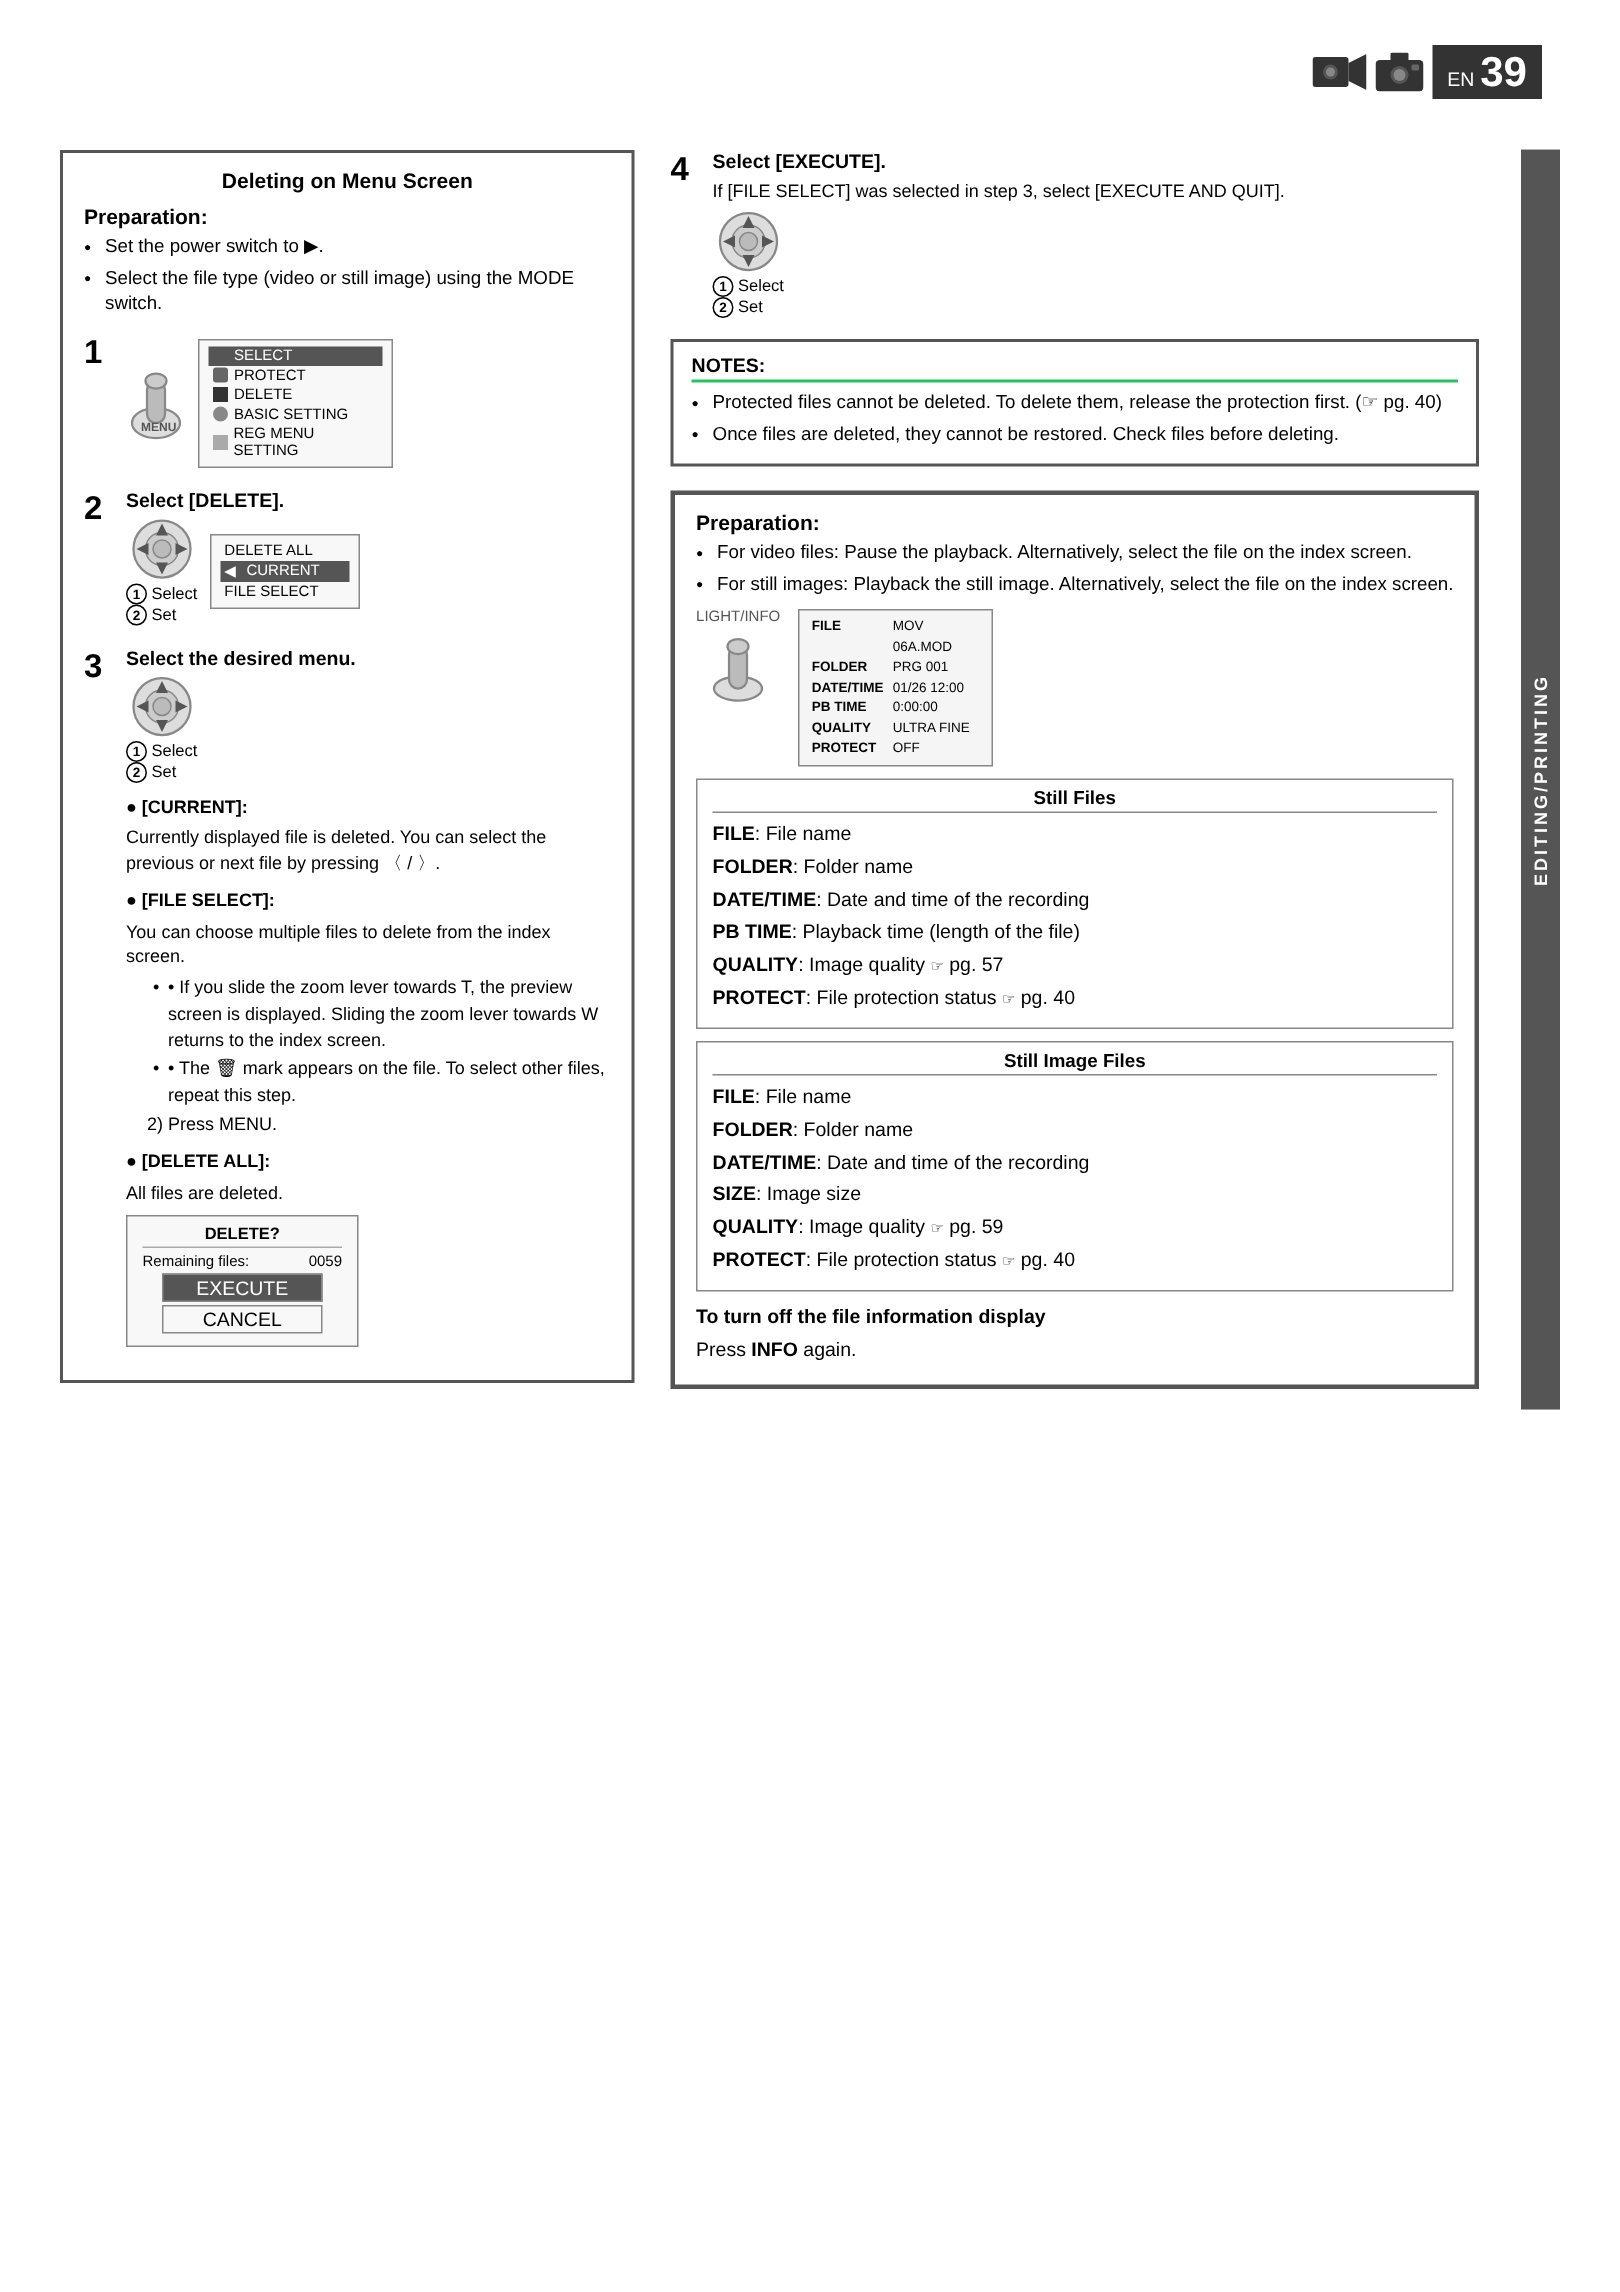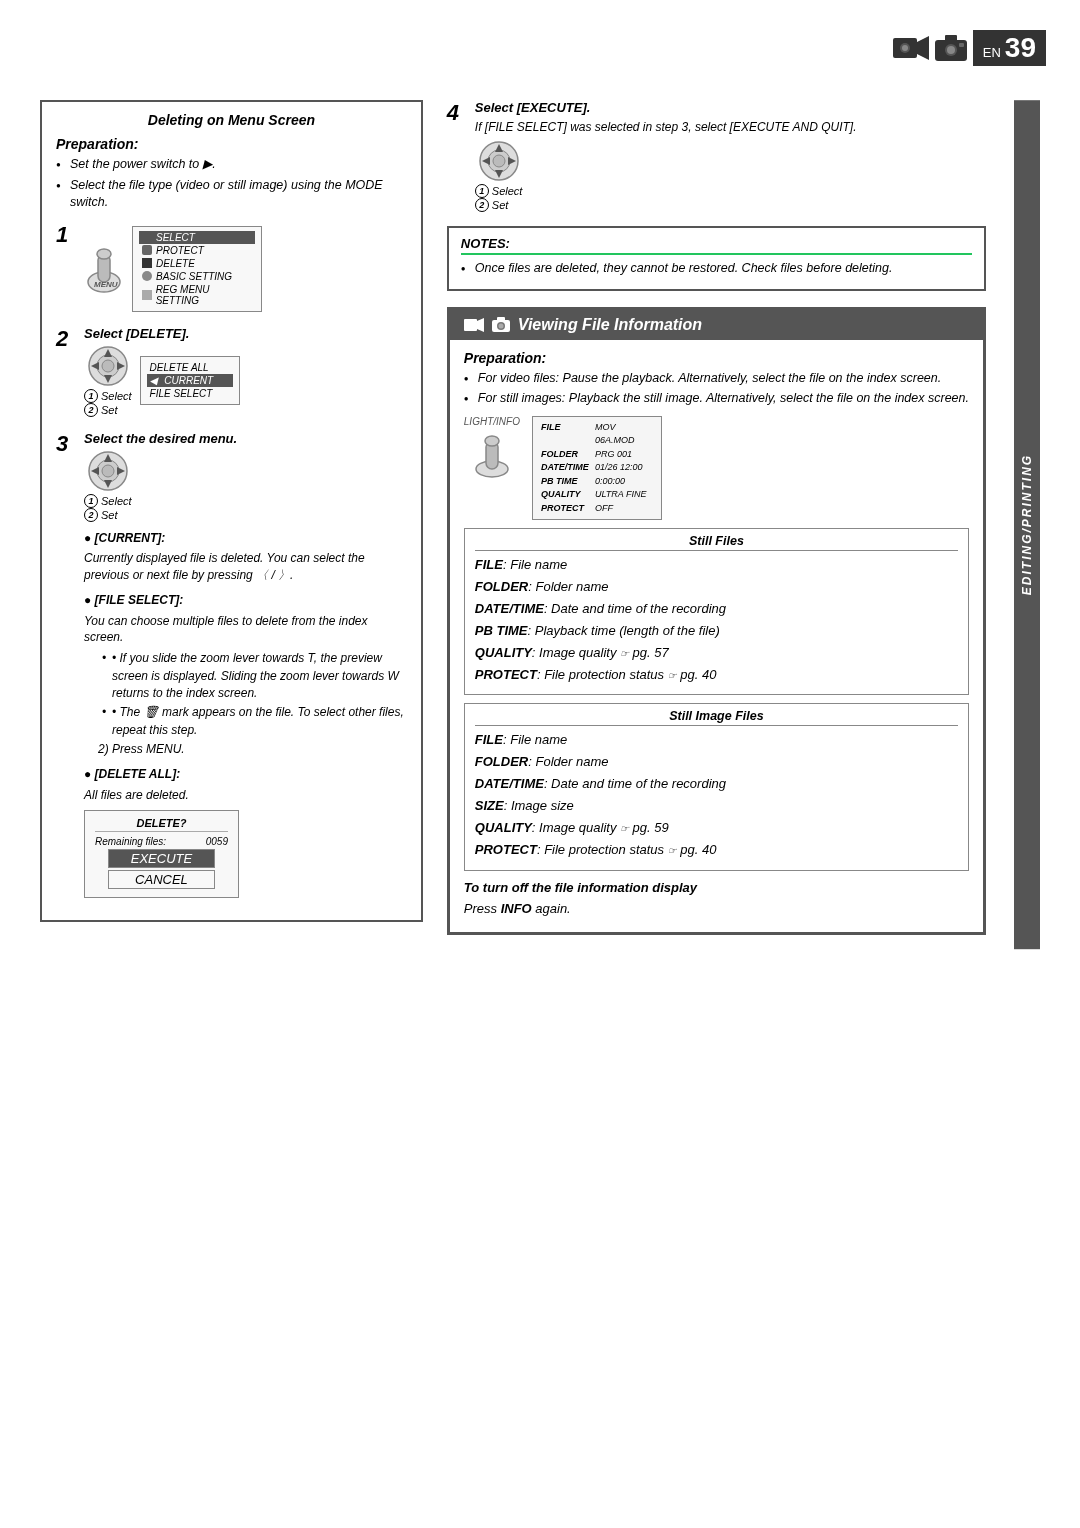--- a/index.html
+++ b/index.html
@@ -17,32 +17,31 @@
       width: 1080px;
       height: 1528px;
       background: #fff;
       padding: 40px 40px 40px 40px;
       position: relative;
     }
     
     .top-right-icons {
       position: absolute;
       top: 30px;
-      right: 34px;
+      right: 52px;
       display: flex;
       align-items: center;
       gap: 6px;
     }
 
     
     .two-col {
       display: flex;
       gap: 24px;
       margin-top: 60px;
-      font-style: italic;
     }
     .left-col {
       flex: 1;
       min-width: 0;
     }
 
     
     .section-box {
       border: 2px solid #555;
       padding: 10px 14px 12px 14px;
@@ -545,39 +544,26 @@
                   </div>
                 </div>
               </div>
             </div>
           </div>
         </div>
 
         <div class="notes-box">
           <div class="notes-title">NOTES:</div>
           <ul class="bullet-list">
+            <li>Protected files cannot be deleted. To delete them, release the protection first. (☞ pg. 40)</li>
             <li>Once files are deleted, they cannot be restored. Check files before deleting.</li>
           </ul>
         </div>
 
         <div class="vfi-section" style="margin-top:16px;">
-          <div class="vfi-title-bar">
-
-            <svg width="20" height="16" viewBox="0 0 20 16">
-              <rect x="0" y="2" width="13" height="12" rx="1" fill="#fff"></rect>
-              <polygon points="13,4 20,1 20,15 13,12" fill="#fff"></polygon>
-            </svg>
-            <svg width="18" height="15" viewBox="0 0 18 15">
-              <rect x="0" y="3" width="18" height="12" rx="2" fill="#fff"></rect>
-              <rect x="5" y="0" width="8" height="5" rx="1" fill="#fff"></rect>
-              <circle cx="9" cy="9" r="4" fill="#777"></circle>
-              <circle cx="9" cy="9" r="2.5" fill="#aaa"></circle>
-            </svg>
-            <span>Viewing File Information</span>
-          </div>
           <div class="vfi-body">
             <div class="prep-label">Preparation:</div>
             <ul class="bullet-list">
               <li>For video files: Pause the playback. Alternatively, select the file on the index screen.</li>
               <li>For still images: Playback the still image. Alternatively, select the file on the index screen.</li>
             </ul>
 
             <div style="display:flex; align-items:flex-start; gap:12px; margin-top:8px;">
               <div style="display:flex; flex-direction:column; align-items:center;">
                 <div class="lightinfo-label">LIGHT/INFO</div>

